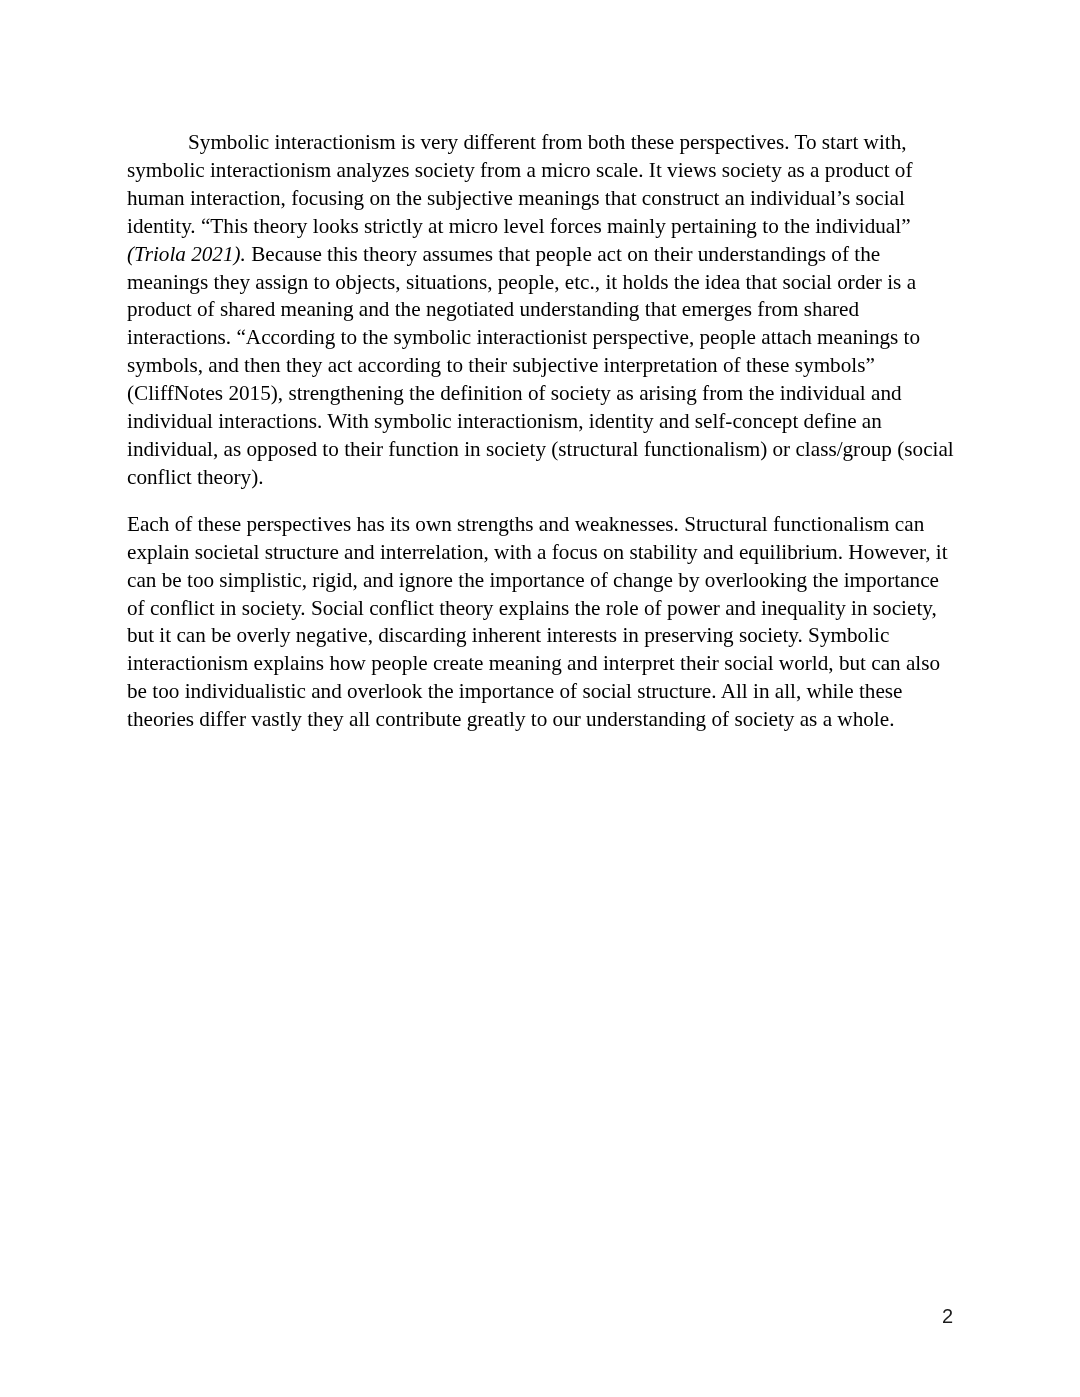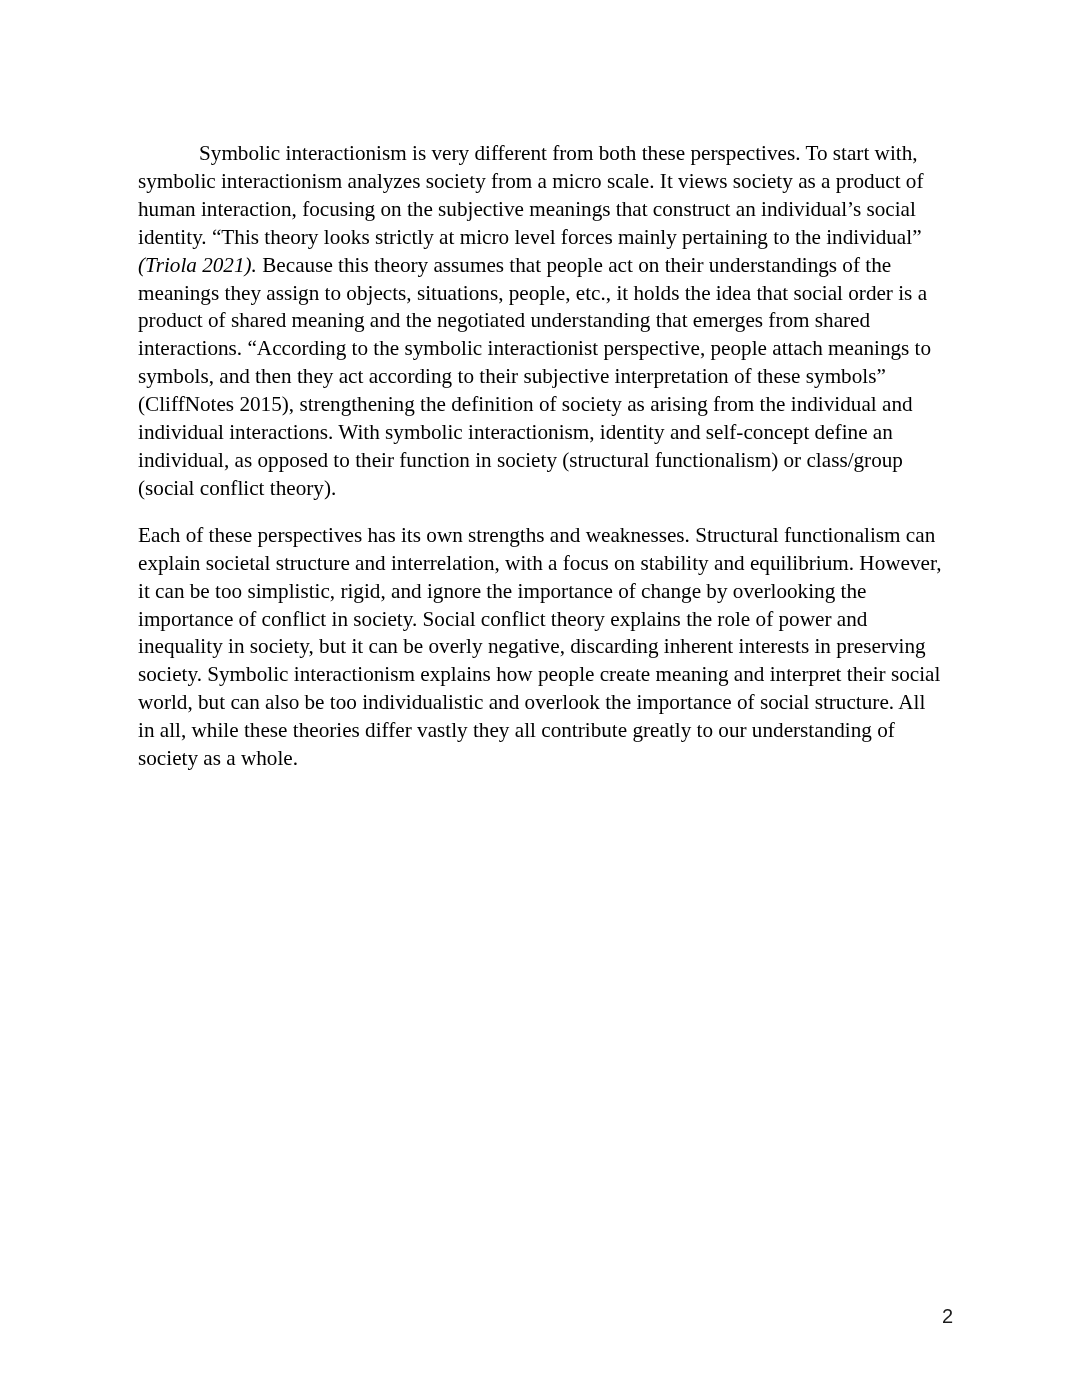--- a/index.html
+++ b/index.html
@@ -17,21 +17,21 @@
     position: absolute;
     left: 127px;
     top: 129px;
     width: 827px;
   }
   .body-paragraph {
     font-family: "Liberation Serif", "DejaVu Serif", serif;
     font-size: 21.2px;
     line-height: 27.9px;
     color: #000000;
-    margin: 11px;
+    margin: 0;
     text-align: left;
     word-spacing: normal;
   }
   .indent-first {
     text-indent: 61px;
   }
   .para-gap {
     margin-top: 19px;
   }
   .italic {

